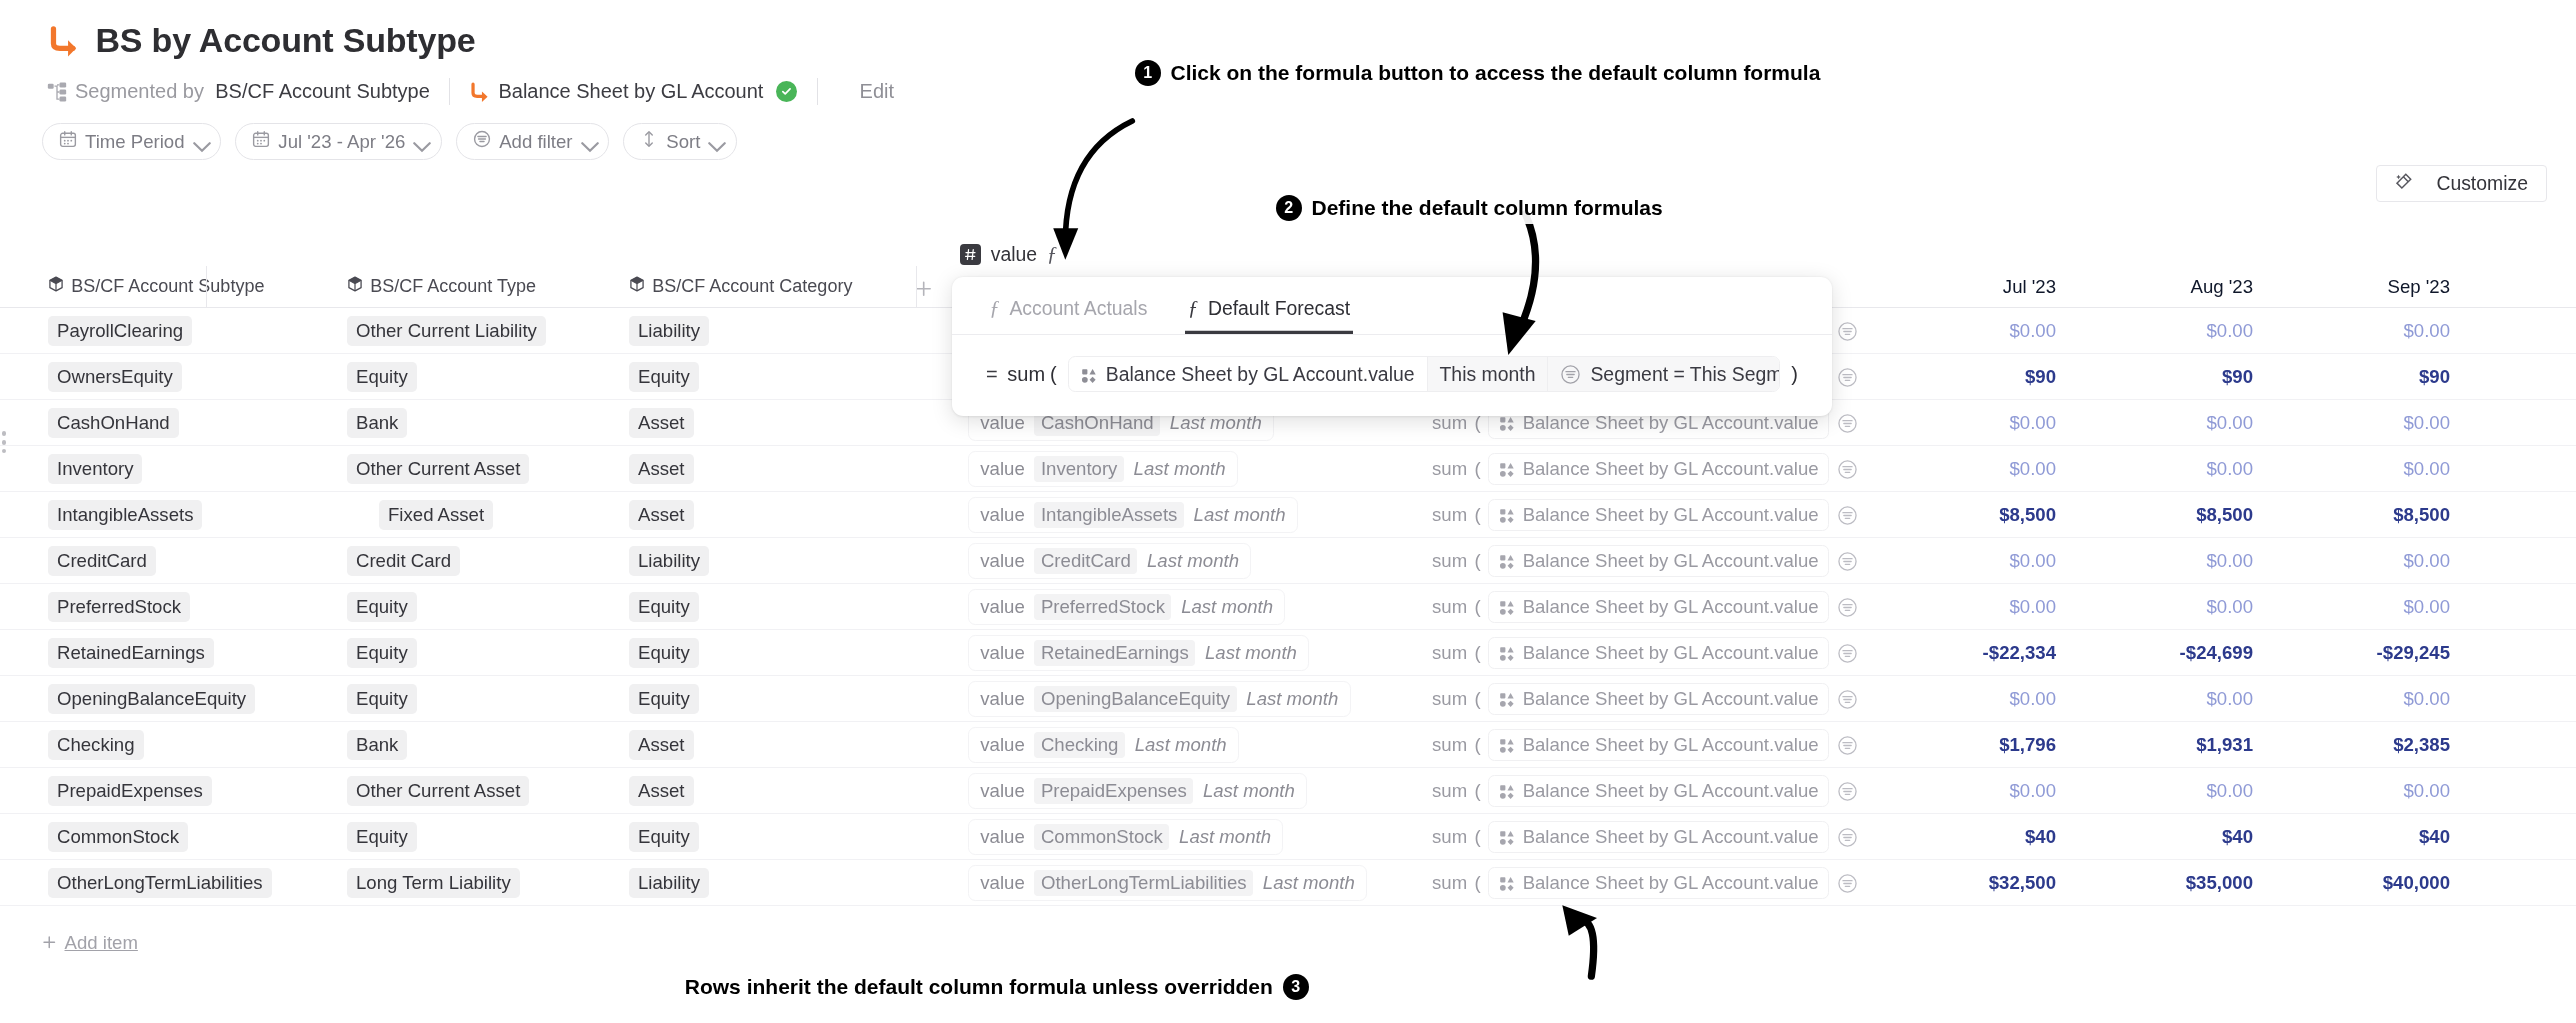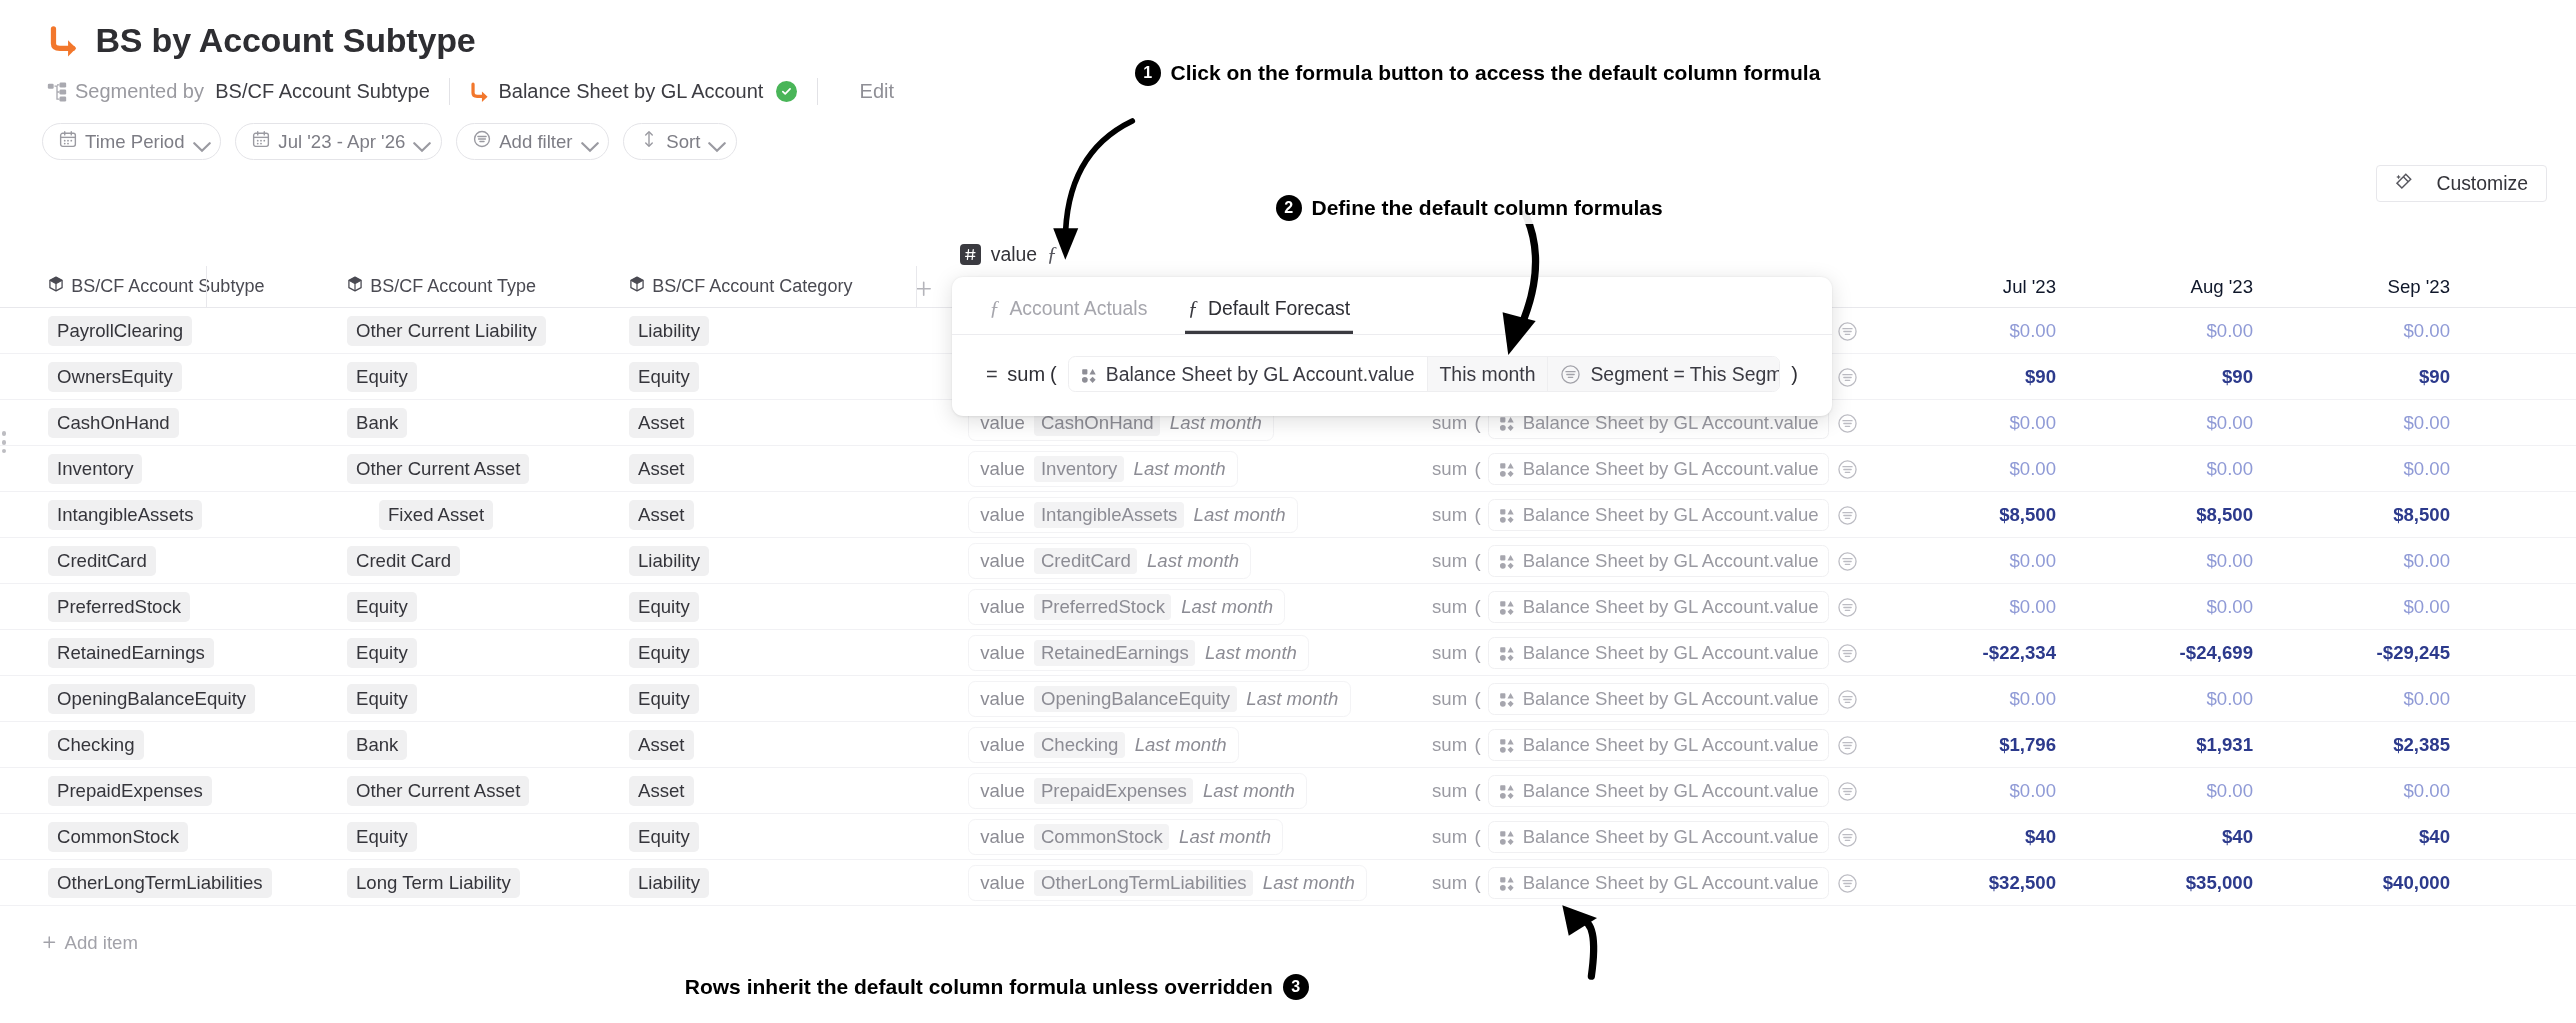--- a/index.html
+++ b/index.html
@@ -69,21 +69,21 @@
   .fpill .sub { background: #f3f3f4; border-radius: 4px; padding: 2.4px 6.5px; color: #8c8c94; }
   .fpill .ital { font-style: italic; color: #8c8c94; }
   .sumcell { display: flex; align-items: center; gap: 7.3px; font-size: 18.6px; color: #9a9aa2; white-space: nowrap; }
   .refbox {
     display: inline-flex; align-items: center; gap: 8px;
     border: 0.8px solid #f0f0f2; border-radius: 6.5px; padding: 4px 9.7px; background: #fff;
   }
   .dimicon { width: 16px; height: 16px; flex: none; }
   .filticon { width: 21px; height: 21px; flex: none; }
 
-  .add-item { position: absolute; left: 42px; top: 932px; display: flex; align-items: center; gap: 8px; font-size: 18.6px; color: #a2a2a9; cursor: pointer; }
+  .add-item { position: absolute; left: 42px; top: 932px; display: flex; align-items: center; gap: 8px; font-size: 18.6px; color: #a2a2a9; cursor: pointer; text-decoration: underline; }
   .drag-dots { position: absolute; left: 1.6px; top: 431px; display: flex; flex-direction: column; gap: 4px; cursor: grab; }
   .drag-dots i { width: 4.8px; height: 4.8px; border-radius: 50%; background: #bdbdc2; display: block; }
 
   
   .popup-head { position: absolute; left: 960px; top: 242px; display: flex; align-items: center; gap: 9.7px; z-index: 30; }
   .valtag { width: 21px; height: 21px; border-radius: 4px; background: #3a3a40; display: inline-flex; align-items: center; justify-content: center; }
   .valtag svg { width: 13px; height: 13px; }
   .popup-head .lbl { font-size: 19.4px; color: #34343a; }
   .fx { font-size: 21px; color: #56565e; font-style: italic; font-family: "Liberation Serif", serif; }
 

